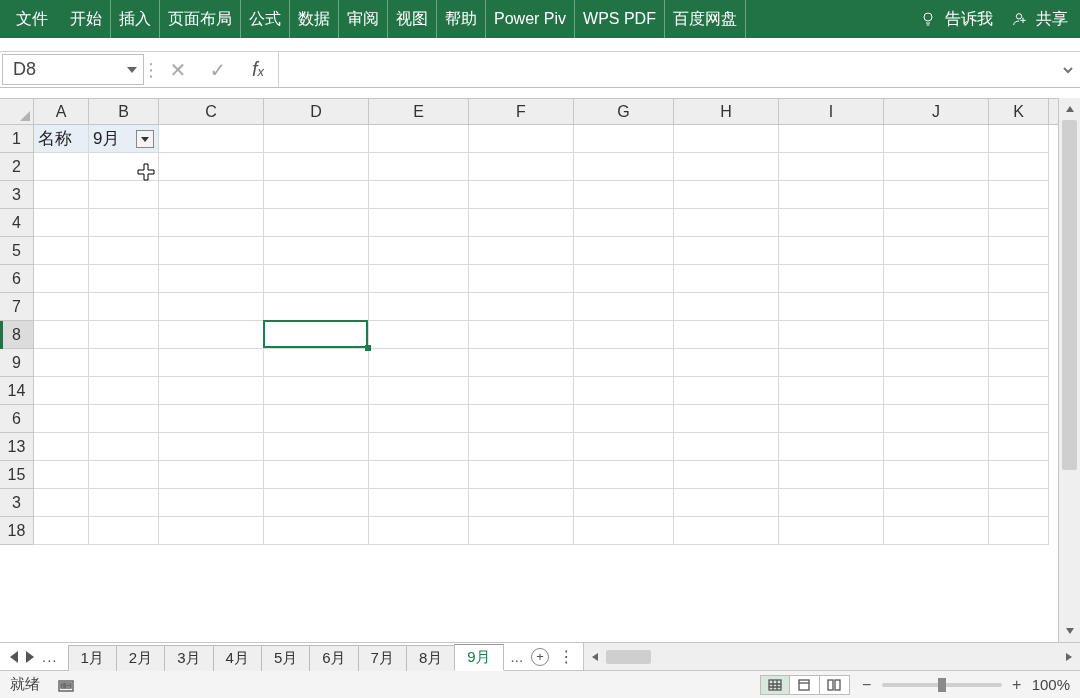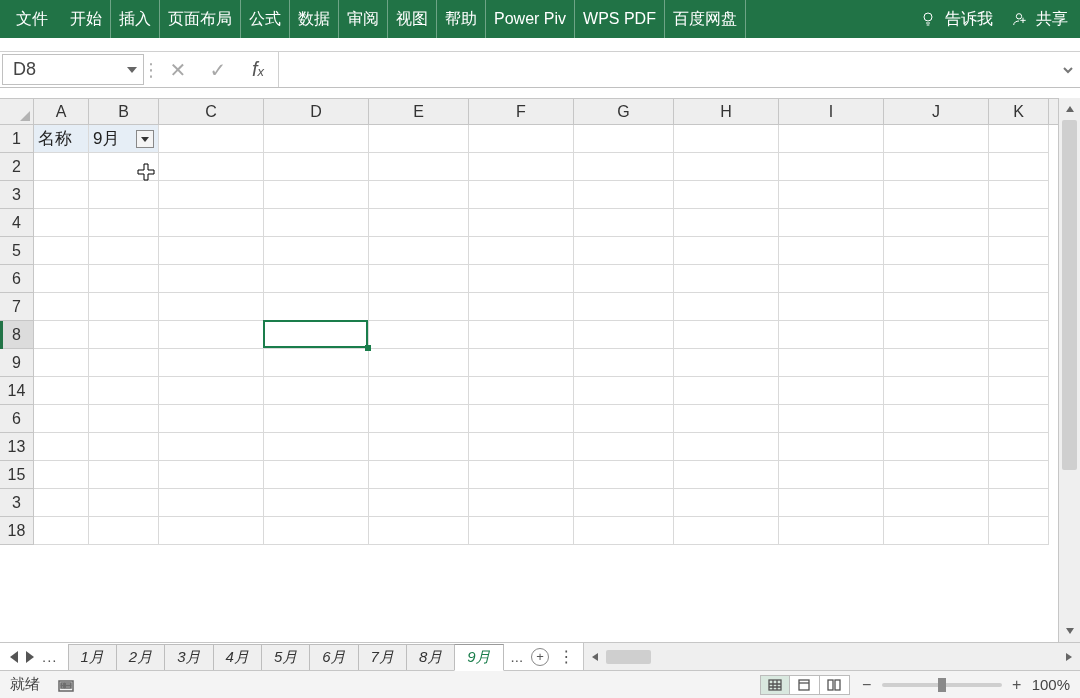--- a/index.html
+++ b/index.html
@@ -146,21 +146,21 @@
     font-size:15px;
   }
   .tab-nav{
     display:flex; align-items:center; gap:8px; padding:0 10px; color:#555;
   }
   .tab-nav span{cursor:pointer;}
   .tab-nav .tri{width:0;height:0;border-top:6px solid transparent;border-bottom:6px solid transparent;}
   .tab-nav .tri.l{border-right:8px solid #555;}
   .tab-nav .tri.r{border-left:8px solid #555;}
   .tab-nav .dots{letter-spacing:1px;}
-  .sheet-tabs{display:flex; align-items:flex-start;font-style:italic;}
+  .sheet-tabs{display:flex; align-items:flex-end;}
   .sheet-tab{
     padding:3px 12px; border:1px solid #bdbdbd; border-bottom:none;
     background:#efefef; margin-right:-1px; cursor:pointer; color:#333;
     position:relative; top:1px;
   }
   .sheet-tab.active{
     background:#fff; border-bottom:1px solid #fff; color:#1a7d4b; font-weight:500;
     border-top:1px solid #9a9a9a;
   }
   .after-tabs{display:flex; align-items:center; gap:8px; padding:0 8px; color:#555;}

